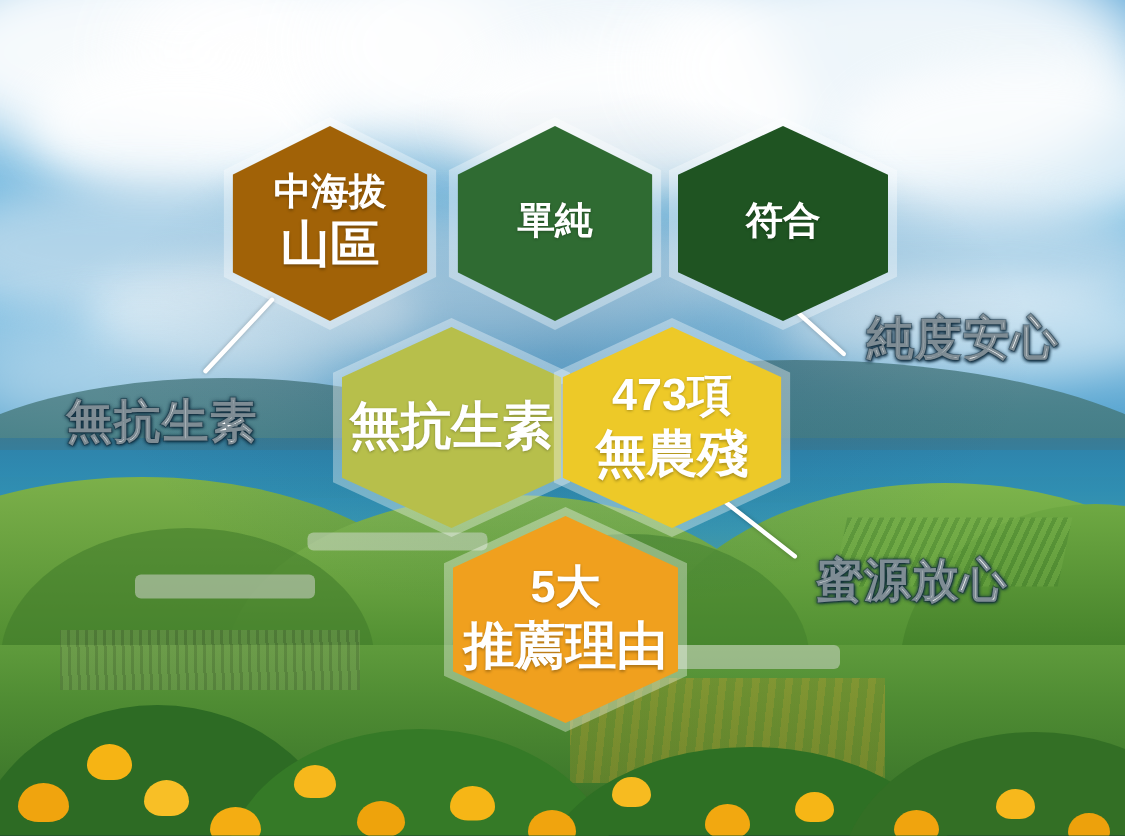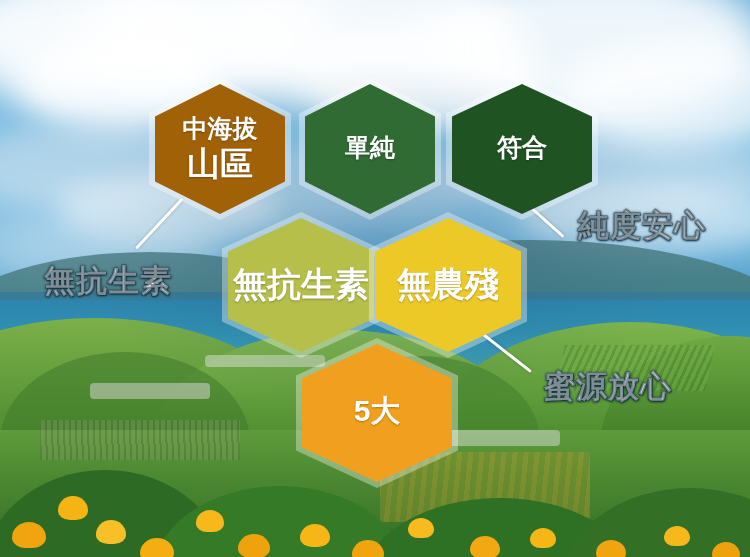--- a/index.html
+++ b/index.html
@@ -218,25 +218,27 @@
       <div class="hex-ring" style="left: 446px; top: 78px; width: 152px; height: 142px;"></div>
       <div class="hex" style="left: 452px; top: 84px; width: 140px; height: 130px; background: rgb(31, 84, 34);">
         <div class="hex-line l1">符合</div>
       </div>
       <div class="hex-ring" style="left: 222px; top: 212px; width: 158px; height: 146px;"></div>
       <div class="hex" style="left: 228px; top: 218px; width: 146px; height: 134px; background: rgb(183, 191, 75);">
         <div class="hex-line sub">無抗生素</div>
       </div>
       <div class="hex-ring" style="left: 369px; top: 212px; width: 158px; height: 146px;"></div>
       <div class="hex" style="left: 375px; top: 218px; width: 146px; height: 134px; background: rgb(237, 201, 40);">
+        <div class="hex-line num">473項</div>
         <div class="hex-line sub">無農殘</div>
       </div>
       <div class="hex-ring" style="left: 296px; top: 338px; width: 162px; height: 150px;"></div>
       <div class="hex" style="left: 302px; top: 344px; width: 150px; height: 138px; background: rgb(240, 160, 30);">
         <div class="hex-line num">5大</div>
+        <div class="hex-line sub">推薦理由</div>
       </div>
     </div>
 
   <div id="callouts">
       <div class="callout" style="left: 44px; top: 260px;">無抗生素</div>
       <div class="callout" style="left: 551px; top: 205px; margin-left: 27px;">純度安心</div>
       <div class="callout" style="left: 544px; top: 366px;">蜜源放心</div>
     </div>
 
 </div>

